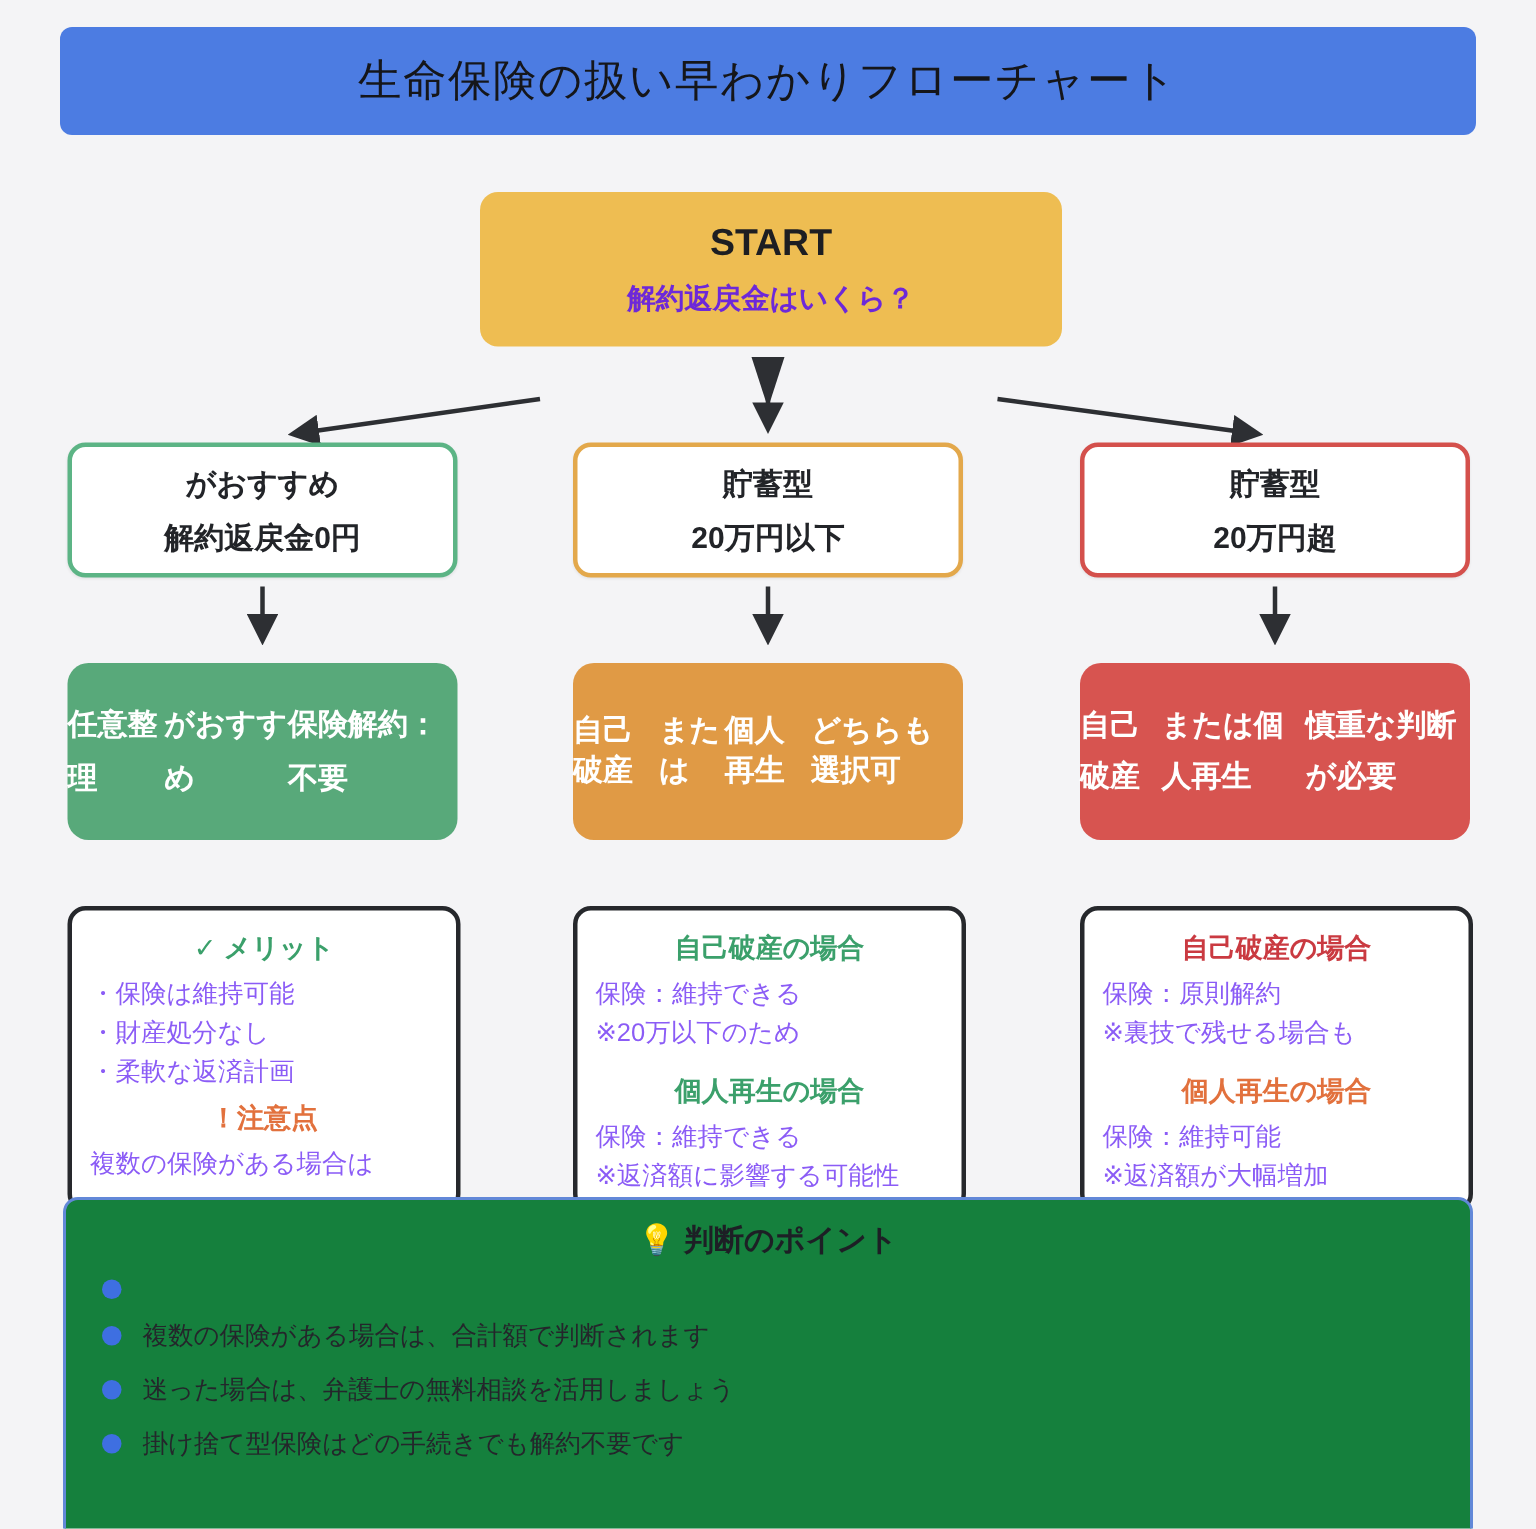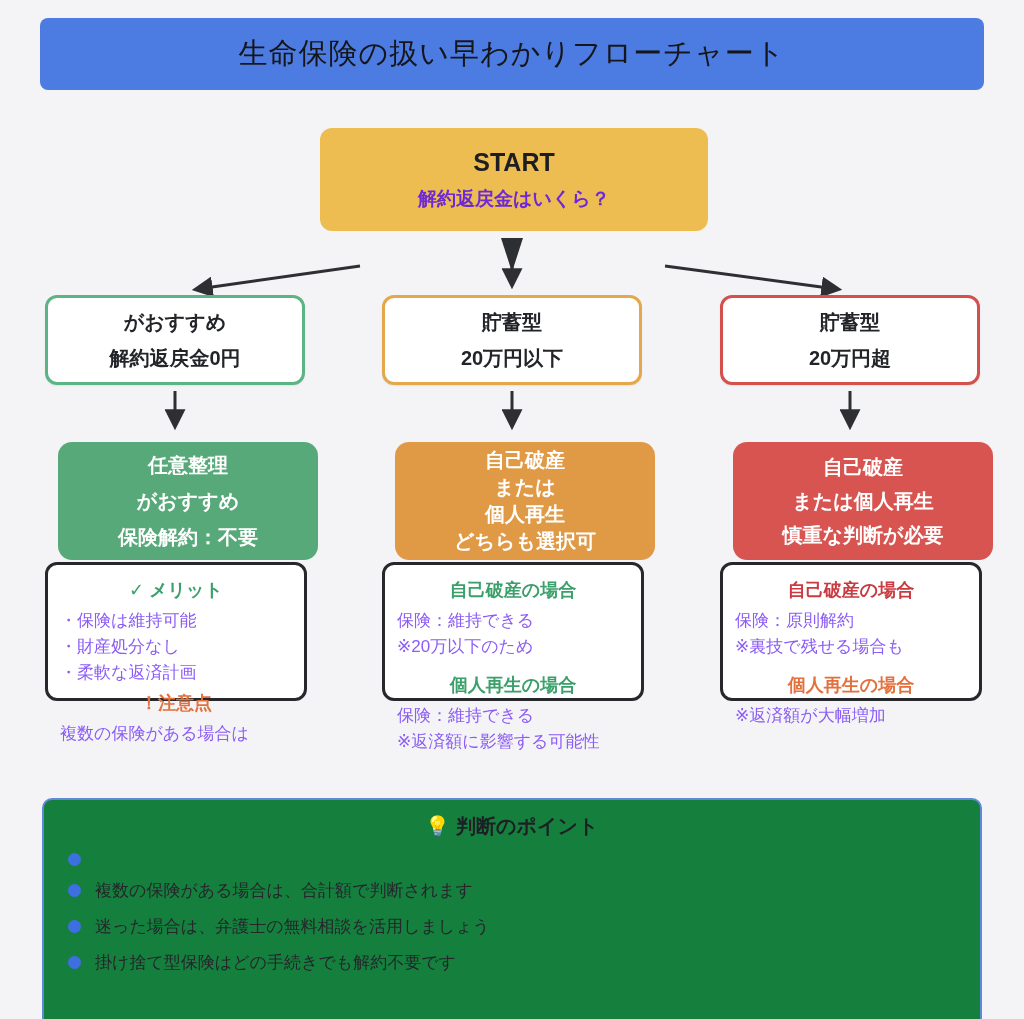--- a/index.html
+++ b/index.html
@@ -43,30 +43,30 @@
   .branch div{font-size:20px;font-weight:bold;color:#222428;}
   .col1{left:45px;} .col2{left:382px;} .col3{left:720px;}
   .b-green{border-color:#5cb485;}
   .b-amber{border-color:#e3a84b;}
   .b-red{border-color:#d4504c;}
 
   
   .result{
     width:260px;top:442px;height:118px;
     border-radius:14px;
-    display:flex;flex-direction:column;align-items:center;justify-content:center;margin-left:13px;
+    display:flex;align-items:center;justify-content:center;
   }
   .result div{font-size:20px;font-weight:bold;color:#ffffff;}
   .fill-green{background:#58a97a;} .fill-green div{line-height:36px;}
   .fill-orange{background:#e09a45;} .fill-orange div{line-height:27px;}
   .fill-red{background:#d75450;} .fill-red div{line-height:34px;}
 
   
   .detail{
-    width:262px;top:562px;height:139px;
+    width:262px;top:604px;height:204px;
     background:#ffffff;border:3px solid;border-radius:12px;
     padding:8px 12px;
   }
   .detail .sec-head{font-size:18px;font-weight:bold;text-align:center;margin:5px 0 6px 0;}
   .detail .sec-line{font-size:17px;line-height:26px;text-align:left;color:#8b5cf6;}
   .h-green{color:#3ba06b;} .h-orange{color:#e2713d;} .h-red{color:#ca3a41;}
   .detail .gap{height:8px;}
 
   
   .tips{
@@ -161,20 +161,21 @@
   <div class="sec-line">保険：維持できる</div>
   <div class="sec-line">※返済額に影響する可能性</div>
 </div>
 
 <div class="abs detail col3 b-red">
   <div class="sec-head h-red">自己破産の場合</div>
   <div class="sec-line">保険：原則解約</div>
   <div class="sec-line">※裏技で残せる場合も</div>
   <div class="gap"></div>
   <div class="sec-head h-orange">個人再生の場合</div>
+  <div class="sec-line">保険：維持可能</div>
   <div class="sec-line">※返済額が大幅増加</div>
 </div>
 
 <div class="abs tips">
   <div class="tips-heading">💡 判断のポイント</div>
   <div class="tip-row">
     <span class="tip-dot"></span>
   </div>
   <div class="tip-row">
     <span class="tip-dot"></span>

